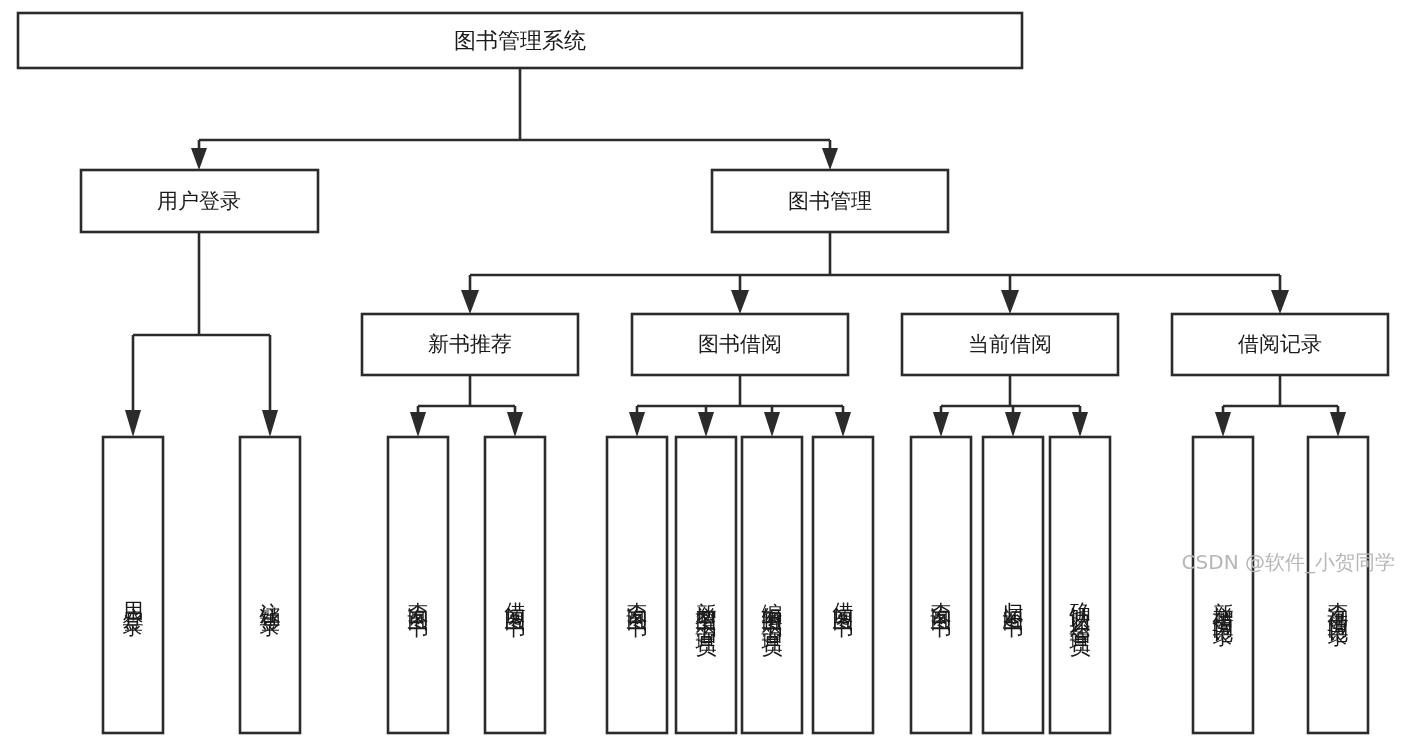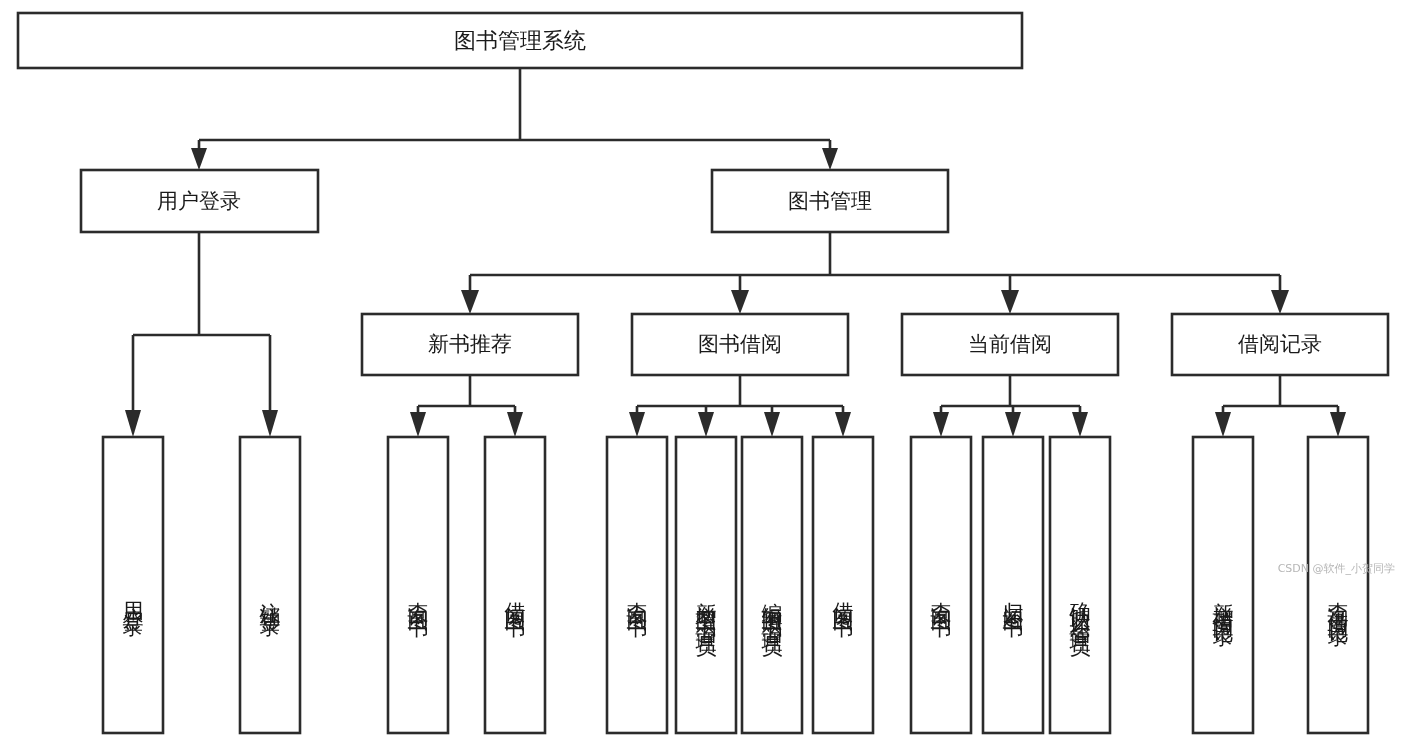--- a/index.html
+++ b/index.html
@@ -58,21 +58,21 @@
     writing-mode: vertical-rl;
     text-orientation: upright;
     letter-spacing: 5px;
     dominant-baseline: central;
   }
   .watermark {
     position: absolute;
     right: 10px;
     bottom: 6px;
     font-family: "DejaVu Sans", "Liberation Sans", sans-serif;
-    font-size: 11px;
+    font-size: 20px;
     color: #b6b6b6;
     white-space: nowrap;
     user-select: none;
   }
 </style>
 </head>
 <body>
 
 <div id="diagram-root">
 

